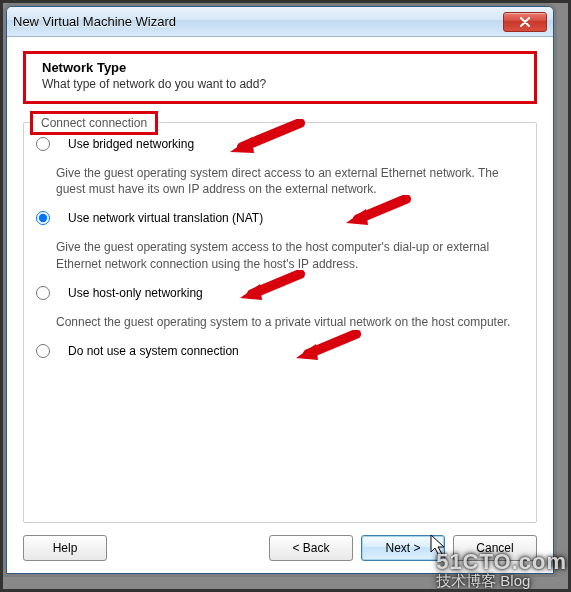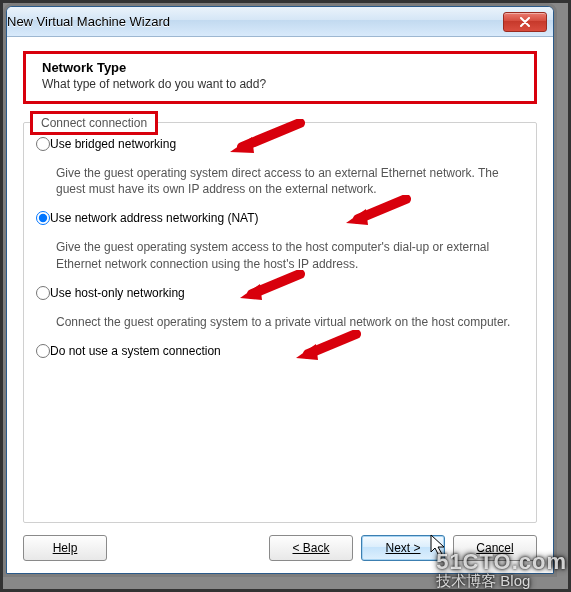--- a/index.html
+++ b/index.html
@@ -22,21 +22,21 @@
     border-radius: 6px 6px 0 0;
     box-shadow: 0 0 0 3px rgba(0,0,0,0.08);
     overflow: hidden;
   }
   .titlebar {
     height: 30px;
     background: linear-gradient(#eaf3fb, #d5e6f6 45%, #c2daf0 46%, #d9eafb);
     border-bottom: 1px solid #9db7d1;
     display: flex;
     align-items: center;
-    padding: 0 6px 0 0;
+    padding: 0 6px 0 6px;
   }
   .titlebar-title {
     flex: 1;
     color: #000;
     font-size: 13px;
     text-shadow: 0 1px 0 #fff;
   }
   .close-btn {
     width: 44px; height: 20px;
     background: linear-gradient(#e97a6f, #d54b3d 45%, #c6392b 46%, #d94c3e);
@@ -90,21 +90,21 @@
     font-size: 12px;
   }
 
   .option {
     margin-bottom: 14px;
     position: relative;
   }
   .option-row {
     display: flex;
     align-items: center;
-    gap: 0;
+    gap: 18px;
   }
   .option input[type=radio] {
     margin: 0;
     width: 14px; height: 14px;
   }
   .option-label {
     color: #000;
   }
   .option-desc {
     color: #555;
@@ -132,21 +132,20 @@
     border-radius: 3px;
     background: linear-gradient(#fefefe, #e8e8e8);
     color: #000;
     font-size: 12px;
     font-family: inherit;
     cursor: pointer;
     display: inline-flex;
     align-items: center;
     justify-content: center;
     padding: 0 10px;
-    text-decoration: underline;
   }
   .btn-default {
     border: 1px solid #3c7fb1;
     box-shadow: 0 0 0 1px #a6d3f2 inset;
     background: linear-gradient(#f5fbff, #dceefc 45%, #c4e3fb 46%, #dff0fd);
     text-align: center;
   }
 
   .cursor-ptr {
     position: absolute;
@@ -207,21 +206,21 @@
         <div class="option-desc">Give the guest operating system direct access to an external Ethernet network. The guest must have its own IP address on the external network.</div>
         <svg class="arrow" style="left:190px;top:-18px" width="80" height="40" viewBox="0 0 80 40">
           <path d="M74 4 L16 28" stroke="#d8000c" stroke-width="10" stroke-linecap="round"></path>
           <polygon points="4,33 26,18 28,34" fill="#d8000c"></polygon>
         </svg>
       </div>
 
       <div class="option">
         <label class="option-row">
           <input type="radio" name="net" checked="" style="">
-          <span class="option-label">Use network address networking (NAT)</span>
+          <span class="option-label">Use network virtual translation (NAT)</span>
         </label>
         <div class="option-desc">Give the guest operating system access to the host computer's dial-up or external Ethernet network connection using the host's IP address.</div>
         <svg class="arrow" style="left:306px;top:-16px" width="70" height="36" viewBox="0 0 70 36">
           <path d="M64 4 L16 24" stroke="#d8000c" stroke-width="10" stroke-linecap="round"></path>
           <polygon points="4,28 24,14 26,30" fill="#d8000c"></polygon>
         </svg>
       </div>
 
       <div class="option">
         <label class="option-row">

